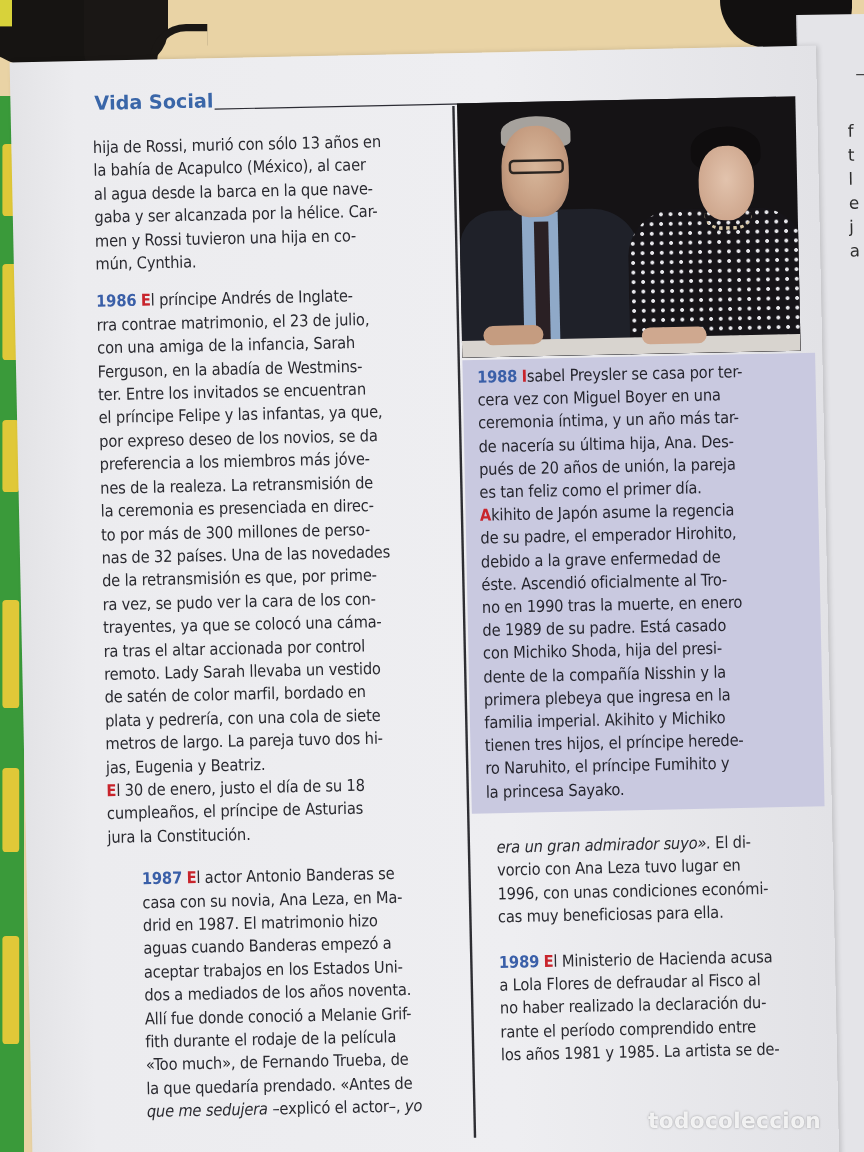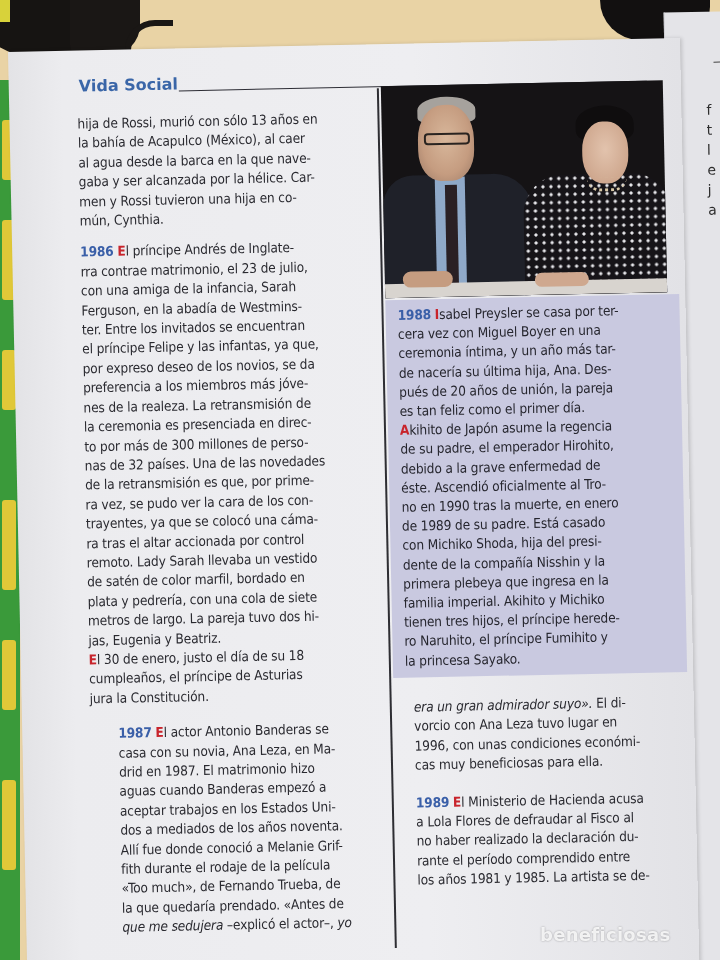--- a/index.html
+++ b/index.html
@@ -277,13 +277,13 @@
     <div class="para">
       <p><span class="year">1989</span> <span class="dropcap">E</span><span>l Ministerio de Hacienda acusa</span></p>
       <p>a Lola Flores de defraudar al Fisco al</p>
       <p>no haber realizado la declaración du-</p>
       <p>rante el período comprendido entre</p>
       <p>los años 1981 y 1985. La artista se de-</p>
     </div>
   </div>
 </div>
 
-<div class="watermark">beneficiosas</div>
+<div class="watermark">todocoleccion</div>
 
 </body></html>

